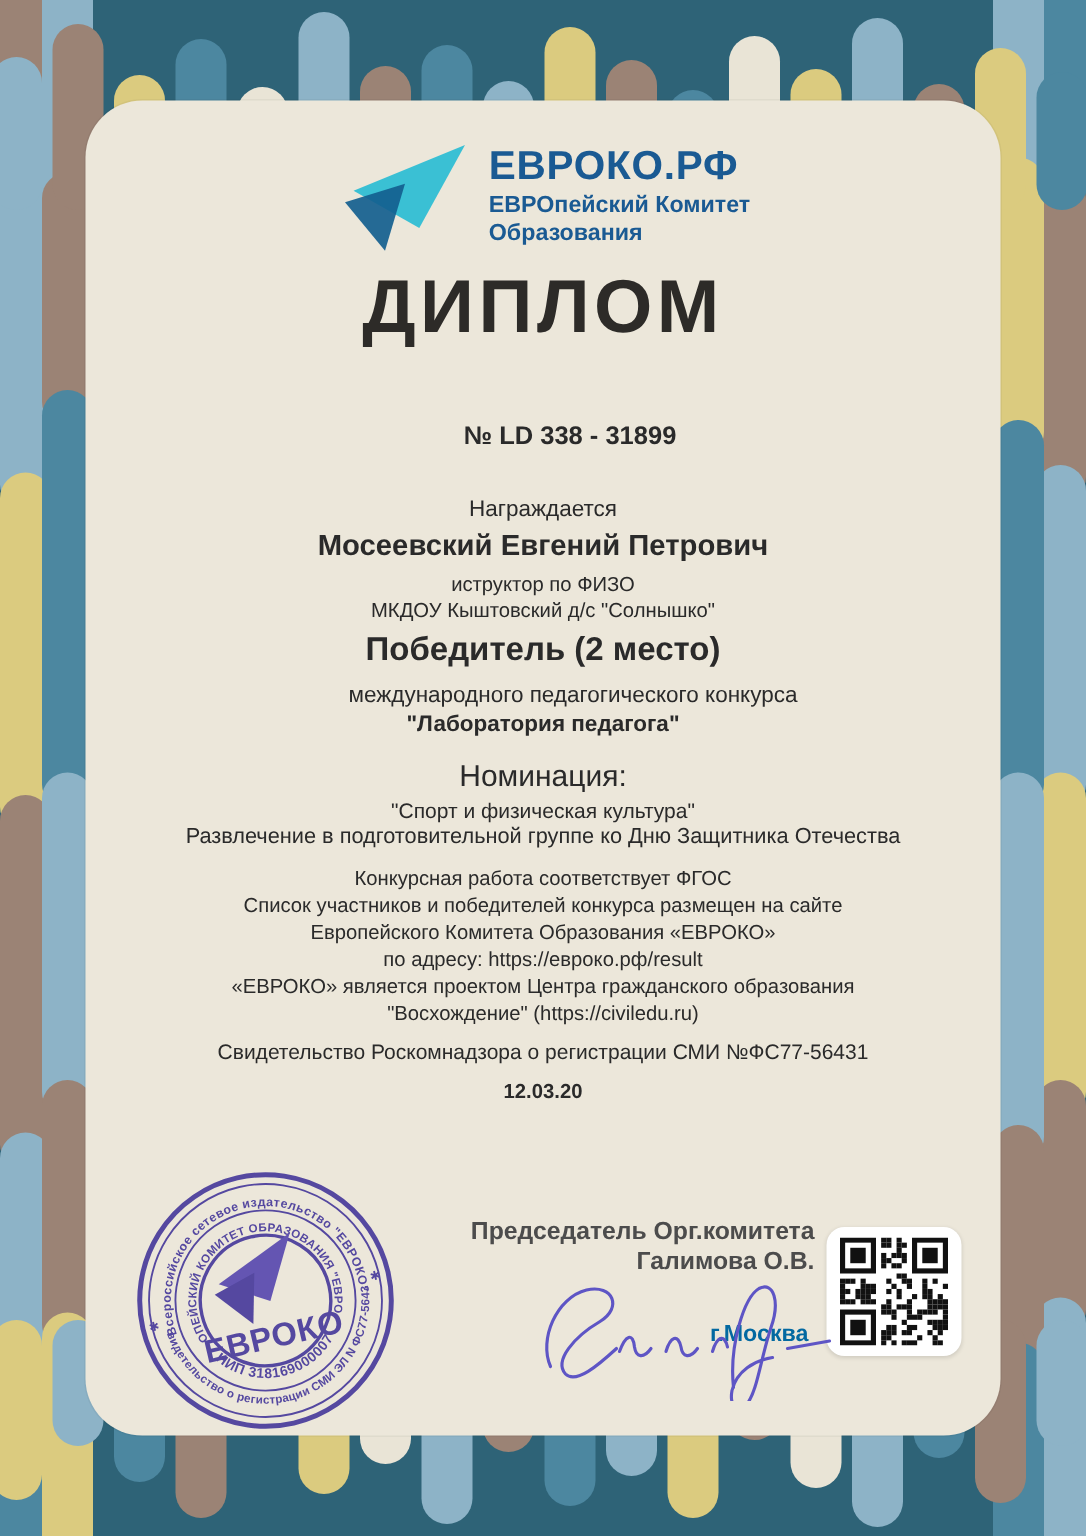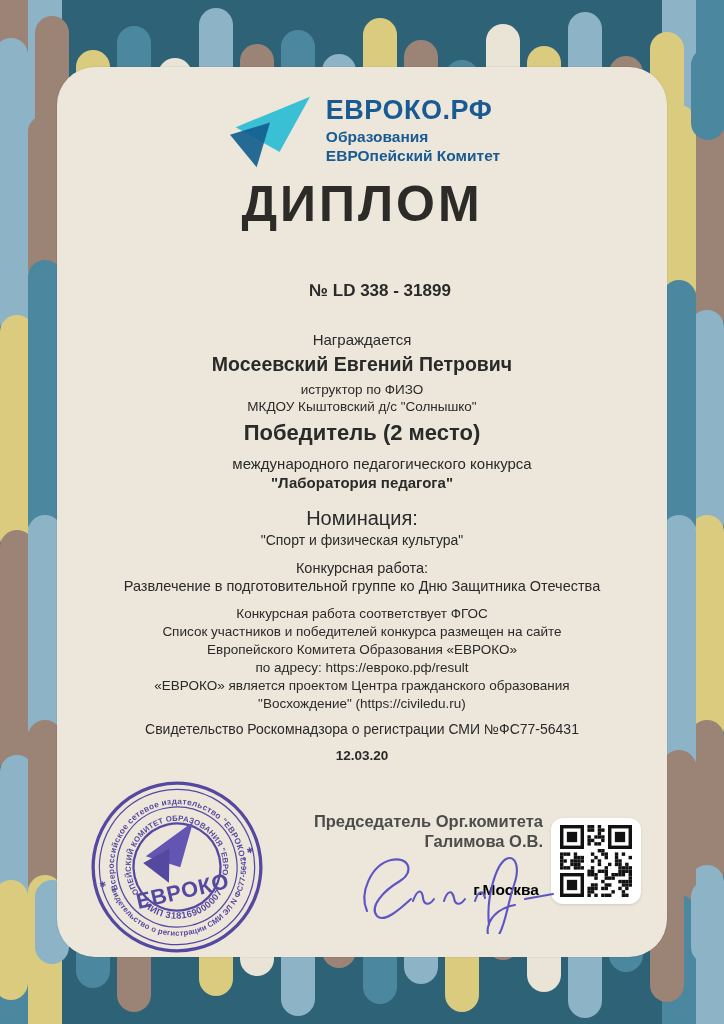--- a/index.html
+++ b/index.html
@@ -27,21 +27,21 @@
   .nom-label{margin-top:16px;font-size:20px;}
   .nom-value{margin-top:2px;font-size:14px;}
   .work-label{margin-top:12px;font-size:14.5px;}
   .work-title{margin-top:2px;font-size:14.5px;}
   .small-line{margin-top:2px;font-size:13.5px;line-height:1.18;}
   .first-small{margin-top:12px;}
   .registration{margin-top:9px;font-size:14px;}
   .date{margin-top:11px;font-size:13.5px;font-weight:700;}
 
   .chairman{position:absolute;right:124px;top:744px;text-align:right;color:#4c4c4c;font-size:16.5px;font-weight:600;line-height:1.22;}
-  .city{position:absolute;right:128px;top:814px;font-size:15.5px;font-weight:700;color:#000000;}
+  .city{position:absolute;right:128px;top:814px;font-size:15.5px;font-weight:700;color:#0369a1;}
   .sig-svg{position:absolute;left:296px;top:772px;z-index:3;}
   .qr-box{position:absolute;left:494px;top:751px;width:90px;height:86px;background:#fff;border-radius:12px;box-shadow:0 1px 3px rgba(0,0,0,.12);display:flex;align-items:center;justify-content:center;}
   .stamp{position:absolute;left:32px;top:712px;width:176px;height:176px;transform:rotate(-13deg);opacity:.93;}
   .stamp text{font-family:"Liberation Sans","DejaVu Sans",sans-serif;}
 </style>
 </head>
 <body>
 
 <div class="page">
   <div class="border-layer" style="background: rgb(46, 99, 119);">
@@ -111,38 +111,37 @@
     <div class="content">
 
       <div class="logo-row">
         <svg width="92" height="80" viewBox="0 0 96 84">
           <polygon points="90,6 12,38 58,64" fill="#3ac0d4"></polygon>
           <polygon points="6,46 48,33 34,80" fill="#14608f" fill-opacity="0.92"></polygon>
         </svg>
         <div class="logo-text">
           <div class="brand">ЕВРОКО.РФ</div>
           <div class="brand-sub">
+            <div>ЕВРОпейский Комитет</div>
             <div>Образования</div>
-            <div>ЕВРОпейский Комитет</div>
           </div>
         </div>
       </div>
 
       <div class="title">ДИПЛОМ</div>
       <div class="number">№ LD 338 - 31899</div>
       <div class="awarded">Награждается</div>
       <div class="recipient">Мосеевский Евгений Петрович</div>
       <div class="position">иструктор по ФИЗО</div>
       <div class="organization">МКДОУ Кыштовский д/с "Солнышко"</div>
       <div class="award">Победитель (2 место)</div>
       <div class="contest-type">международного педагогического конкурса</div>
       <div class="contest-name">"Лаборатория педагога"</div>
       <div class="nom-label">Номинация:</div>
       <div class="nom-value">"Спорт и физическая культура"</div>
-      <div class="work-label">Конкурсная работа:</div>
       <div class="work-title">Развлечение в подготовительной группе ко Дню Защитника Отечества</div>
       <div class="small-line first-small">Конкурсная работа соответствует ФГОС</div>
       <div class="small-line">Список участников и победителей конкурса размещен на сайте</div>
       <div class="small-line">Европейского Комитета Образования «ЕВРОКО»</div>
       <div class="small-line">по адресу: https://евроко.рф/result</div>
       <div class="small-line">«ЕВРОКО» является проектом Центра гражданского образования</div>
       <div class="small-line">"Восхождение" (https://civiledu.ru)</div>
       <div class="registration">Свидетельство Роскомнадзора о регистрации СМИ №ФС77-56431</div>
       <div class="date">12.03.20</div>
 

